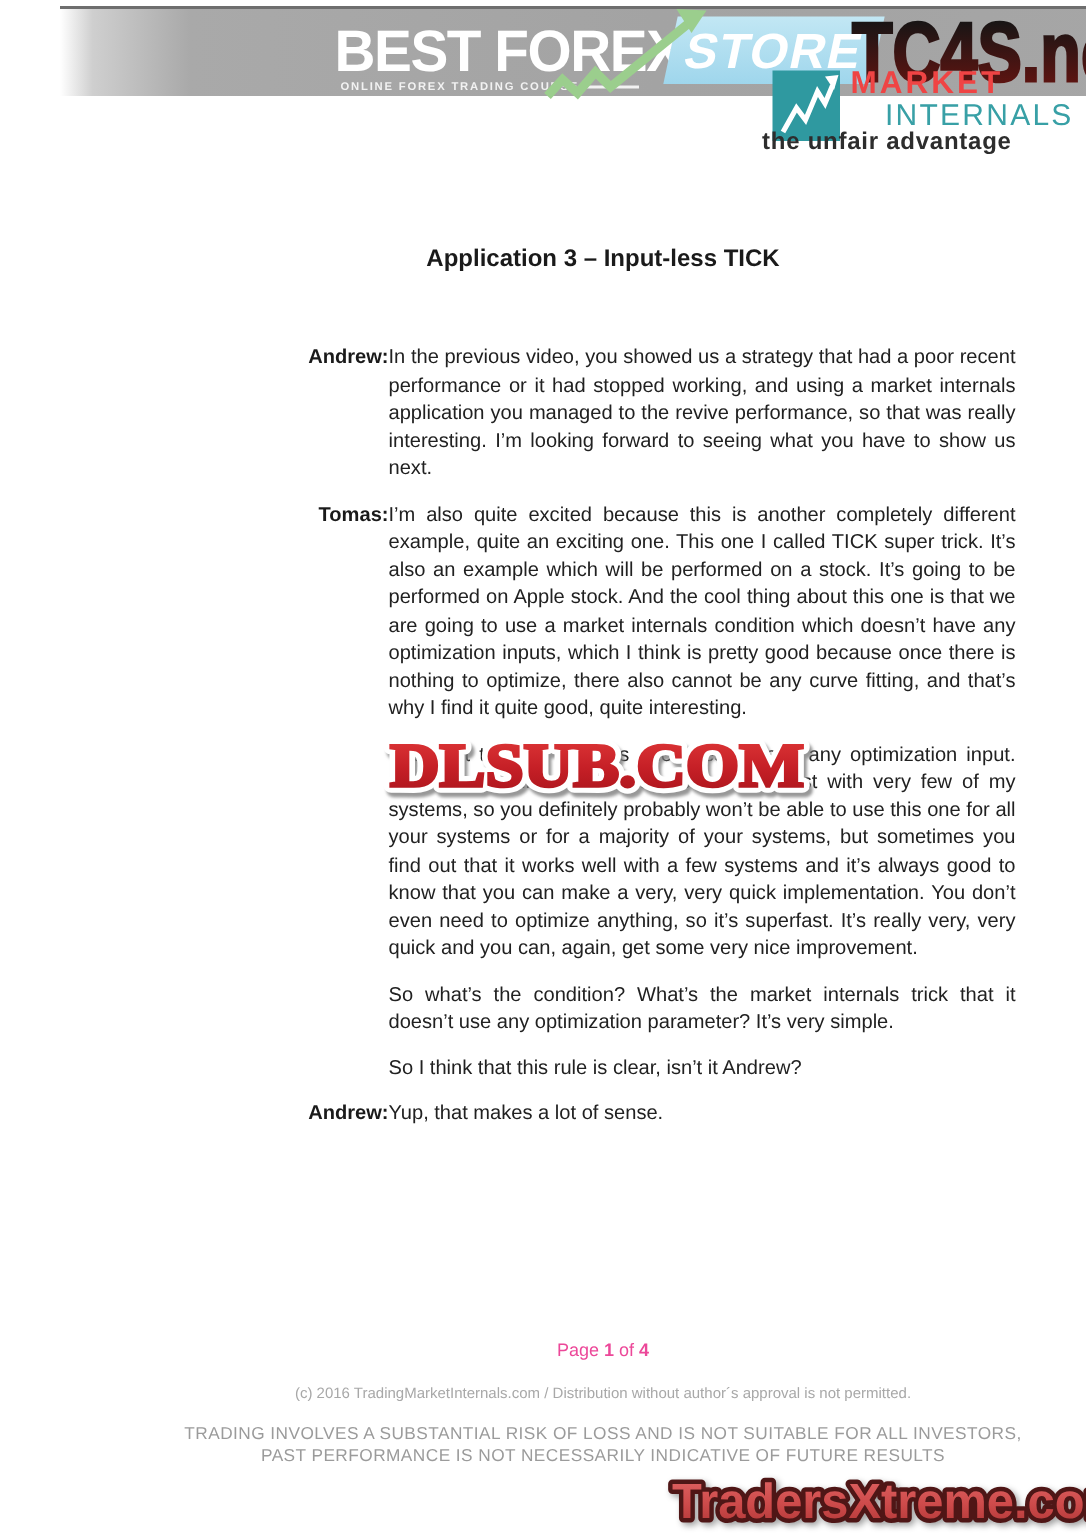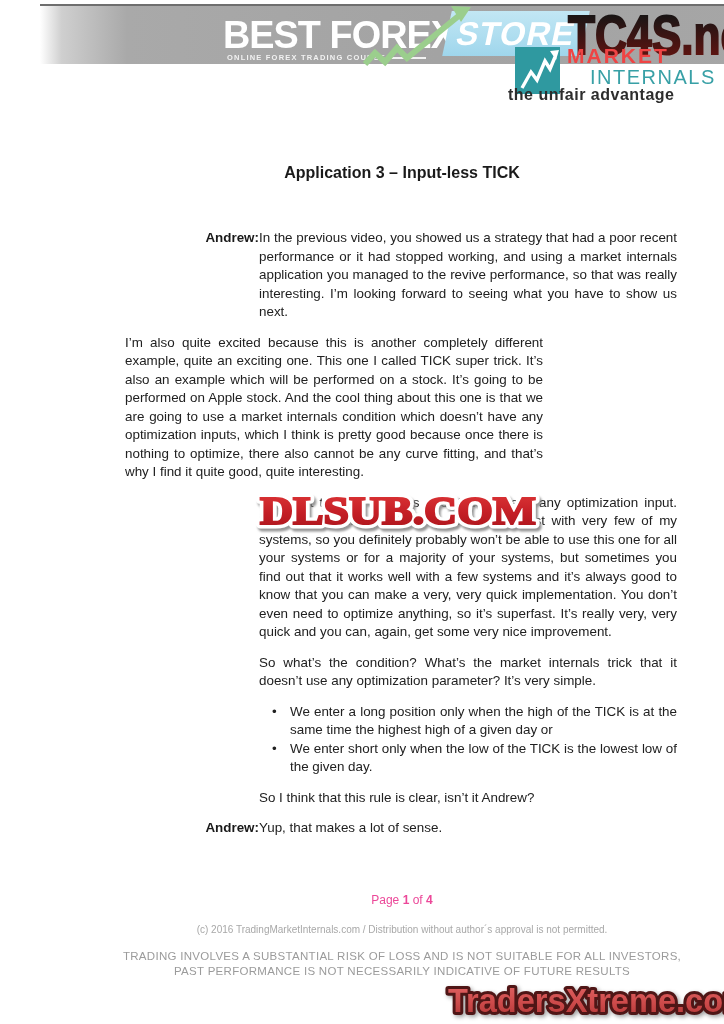--- a/index.html
+++ b/index.html
@@ -90,34 +90,31 @@
   <div class="mi-tagline">the unfair advantage</div>
 
   <div class="title2">Application 3 – Input-less TICK</div>
 
   <div class="content">
     <div class="row">
       <div class="speaker">Andrew:</div>
       <div class="text">In the previous video, you showed us a strategy that had a poor recent performance or it had stopped working, and using a market internals application you managed to the revive performance, so that was really interesting. I’m looking forward to seeing what you have to show us next.</div>
     </div>
     <div class="row">
+      <div class="speaker">Tomas:</div>
       <div class="text">I’m also quite excited because this is another completely different example, quite an exciting one. This one I called TICK super trick. It’s also an example which will be performed on a stock. It’s going to be performed on Apple stock. And the cool thing about this one is that we are going to use a market internals condition which doesn’t have any optimization inputs, which I think is pretty good because once there is nothing to optimize, there also cannot be any curve fitting, and that’s why I find it quite good, quite interesting.</div>
     </div>
     <div class="row">
       <div class="speaker"></div>
       <div class="text">The best thing is that this one doesn’t need any optimization input. However, I found out that this one works just with very few of my systems, so you definitely probably won’t be able to use this one for all your systems or for a majority of your systems, but sometimes you find out that it works well with a few systems and it’s always good to know that you can make a very, very quick implementation. You don’t even need to optimize anything, so it’s superfast. It’s really very, very quick and you can, again, get some very nice improvement.</div>
     </div>
     <div class="row">
       <div class="speaker"></div>
       <div class="text">So what’s the condition? What’s the market internals trick that it doesn’t use any optimization parameter? It’s very simple.</div>
     </div>
-    <ul class="bullets">
-      <li>We enter a long position only when the high of the TICK is at the same time the highest high of a given day or</li>
-      <li>We enter short only when the low of the TICK is the lowest low of the given day.</li>
-    </ul>
     <div class="row">
       <div class="speaker"></div>
       <div class="text">So I think that this rule is clear, isn’t it Andrew?</div>
     </div>
     <div class="row">
       <div class="speaker">Andrew:</div>
       <div class="text">Yup, that makes a lot of sense.</div>
     </div>
   </div>
 

